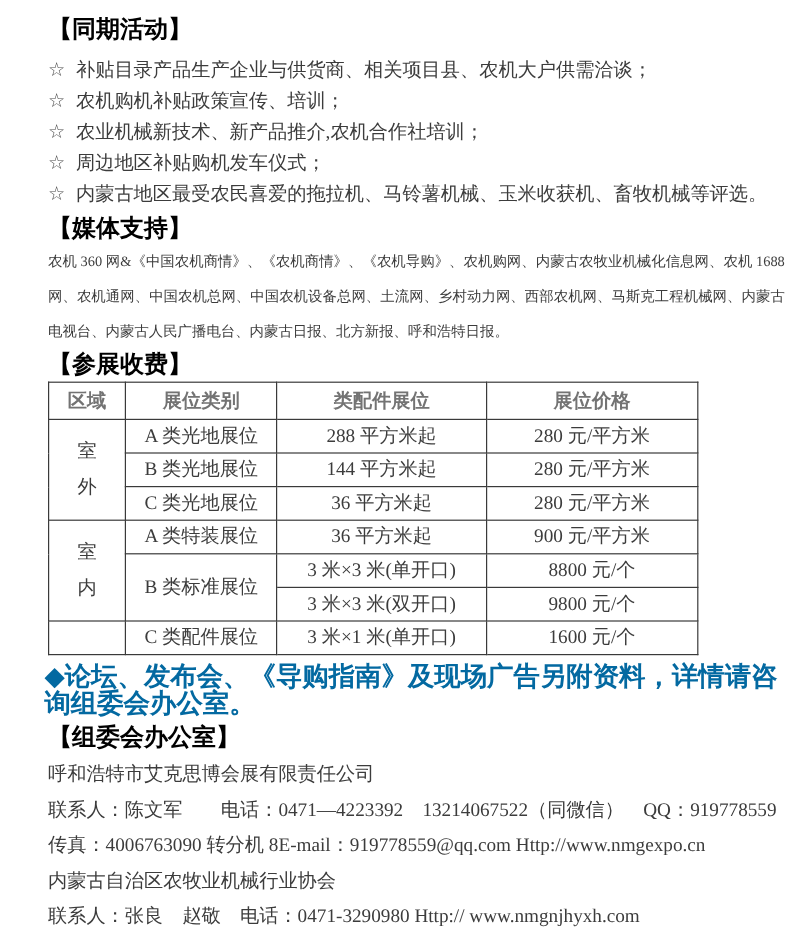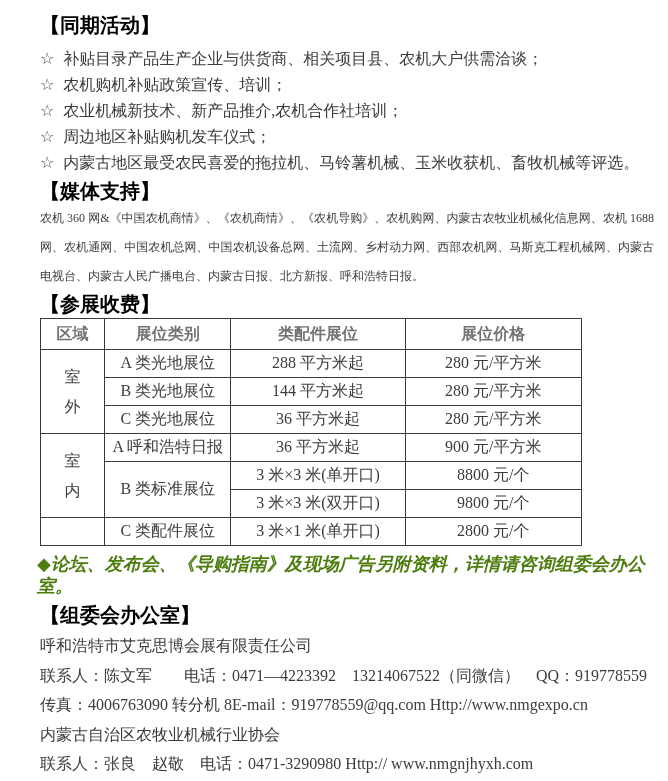--- a/index.html
+++ b/index.html
@@ -28,21 +28,21 @@
   table.fee-table th{font-family:"Liberation Sans","DejaVu Sans",sans-serif;
     font-weight:bold;color:#737373;height:30px;}
   table.fee-table td{height:27px;color:#3c3c3c;}
   col.c-zone{width:64px;}col.c-cat{width:126px;}col.c-spec{width:174px;}col.c-price{width:176px;}
   td.spec-left{text-align:left;padding-left:5px;}
   .zone-text{display:inline-block;width:1.05em;line-height:1.85;word-break:break-all;
     text-align:center;}
 
   
   .note-line{font-family:"Liberation Sans","DejaVu Sans",sans-serif;font-weight:bold;
-    color:#4d7c0f;font-size:18px;line-height:22px;margin:7px 0 0 -3px;font-style:italic;}
+    color:#0369a1;font-size:22px;line-height:22px;margin:7px 0 0 -3px;}
 
   
   .office-heading{margin-top:7px;}
   .office-lines{margin-top:5px;}
   .office-lines div{font-size:16px;line-height:29.5px;}
 </style>
 </head>
 <body>
 
 <div class="page">
@@ -93,38 +93,38 @@
       <td>144 平方米起</td>
       <td>280 元/平方米</td>
     </tr>
     <tr>
       <td>C 类光地展位</td>
       <td>36 平方米起</td>
       <td>280 元/平方米</td>
     </tr>
     <tr>
       <td rowspan="3"><span class="zone-text">室内</span></td>
-      <td>A 呼和浩特日报</td>
+      <td>A 类特装展位</td>
       <td>36 平方米起</td>
       <td>900 元/平方米</td>
     </tr>
     <tr>
       <td rowspan="2">B 类标准展位</td>
       <td class="spec-left">3 米×3 米(单开口)</td>
       <td>8800 元/个</td>
     </tr>
     <tr>
       <td class="spec-left">3 米×3 米(双开口)</td>
       <td>9800 元/个</td>
     </tr>
     <tr>
       <td></td>
       <td>C 类配件展位</td>
       <td class="spec-left">3 米×1 米(单开口)</td>
-      <td>2800 元/个</td>
+      <td>1600 元/个</td>
     </tr>
   </tbody>
     </table>
 
   <div class="note-line">◆论坛、发布会、《导购指南》及现场广告另附资料，详情请咨询组委会办公室。</div>
 
   <div class="sec-heading office-heading">【组委会办公室】</div>
 
   <div class="office-lines">
     <div>呼和浩特市艾克思博会展有限责任公司</div>

